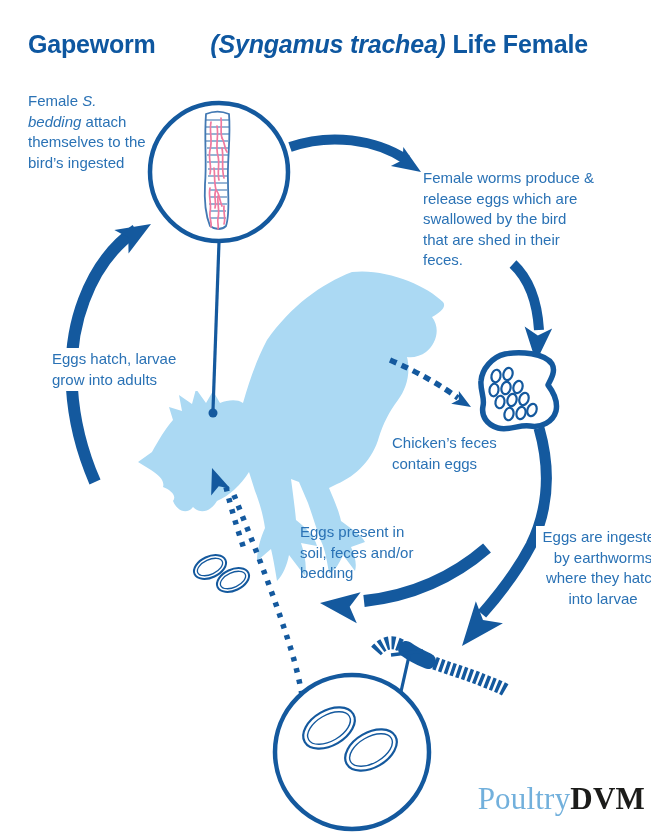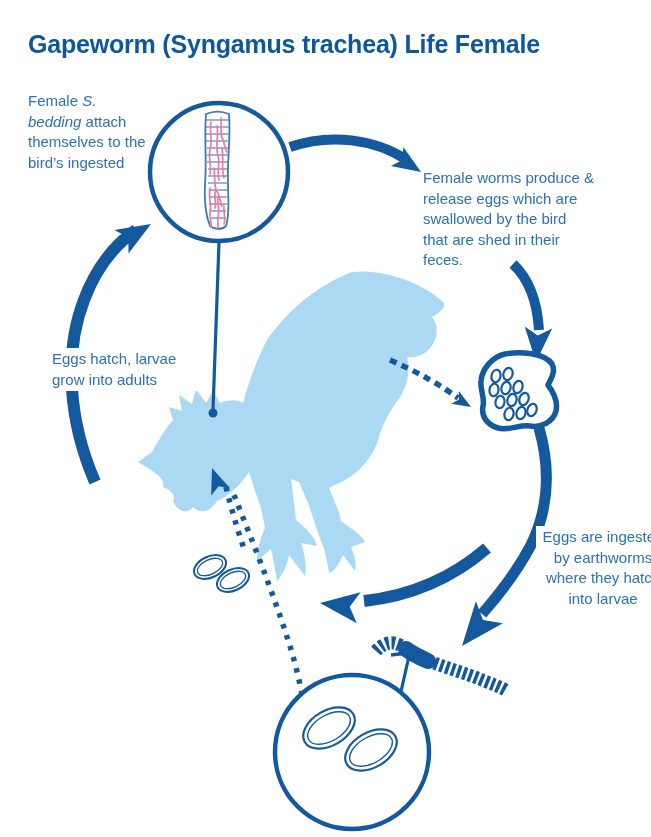--- a/index.html
+++ b/index.html
@@ -12,21 +12,21 @@
   .ac-fill{fill:var(--accent);stroke:none;}
   .white-fill{fill:#fff;}
   .chicken-fill{fill:var(--chicken);stroke:none;}
   .pink{stroke:var(--worm-pink);fill:none;stroke-width:1.7;stroke-linecap:round;}
   .tube-line{stroke:var(--tube-line);fill:none;}
   .egg{stroke:var(--accent);fill:none;}
   .page-title{
     position:absolute;left:28px;top:30px;
     font-size:25px;font-weight:bold;color:var(--title-blue);letter-spacing:-0.2px;
   }
-  .page-title .it{}
+  .page-title .it{font-style:italic;margin-left:48px;}
   .lbl{
     position:absolute;font-size:15px;line-height:1.37;color:var(--text-blue);
   }
   .lbl .it{font-style:italic;}
   .lbl.bg{background:#fff;padding:1px 3px;margin-left:32px;}
   .logo{
     position:absolute;right:6px;top:781px;
     font-family:"Liberation Serif","DejaVu Serif",serif;font-size:31px;letter-spacing:0.2px;
   }
   .logo .p1{color:var(--logo-blue);}
@@ -189,19 +189,24 @@
   </div>
 
   <div class="lbl" style="left:28px;top:91px;width:124px;">
     <span>Female </span><span class="it">S. bedding</span><span> attach themselves to the bird’s ingested</span>
   </div>
 
   <div class="lbl" style="left:423px;top:168px;width:172px;">Female worms produce &amp; release eggs which are swallowed by the bird that are shed in their feces.</div>
 
   <div class="lbl bg" style="left:17px;top:348px;width:150px;">Eggs hatch, larvae grow into adults</div>
 
-
+  <div class="lbl" style="left:392px;top:433px;width:125px;">Chicken’s feces contain eggs</div>
+
+  <div class="lbl" style="left:300px;top:522px;width:125px;">Eggs present in soil, feces and/or bedding</div>
 
   <div class="lbl bg" style="left:504px;top:526px;width:128px;text-align:center;">Eggs are ingested by earthworms where they hatch into larvae</div>
 
 
+  <div class="logo">
+    <span class="p1">Poultry</span><span class="p2">DVM</span>
+  </div>
 
 </div>
 
 </body></html>

